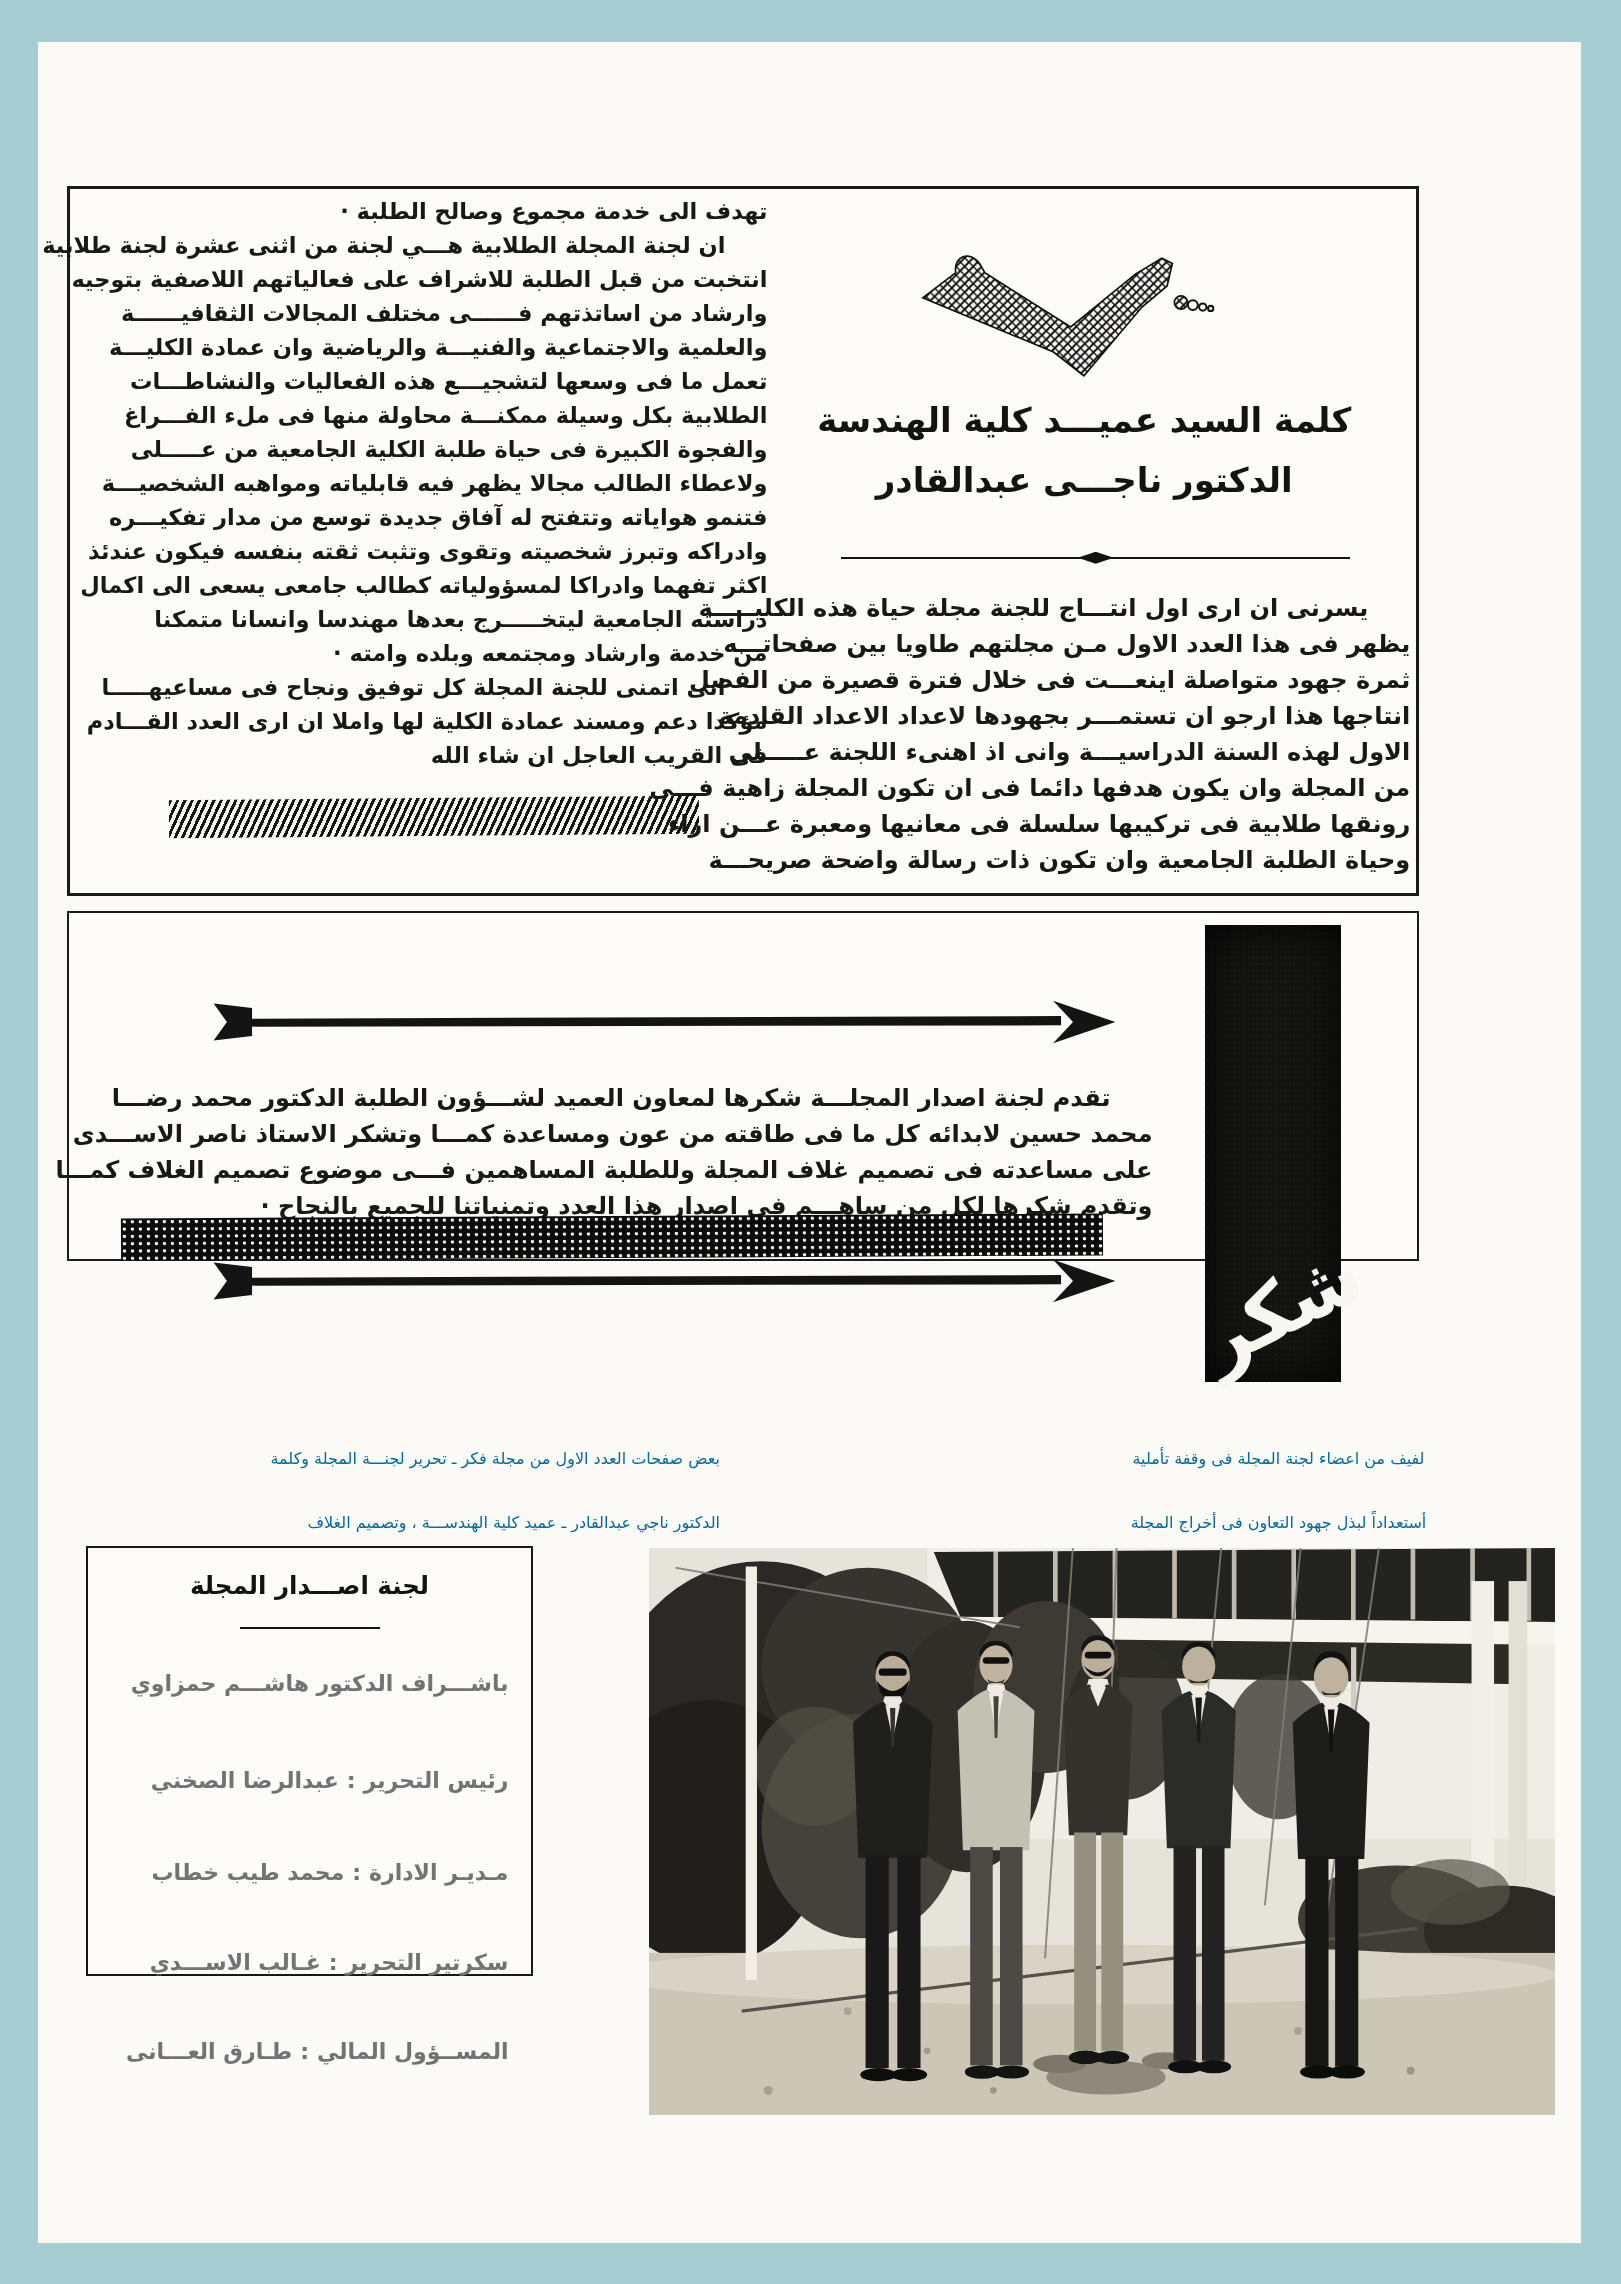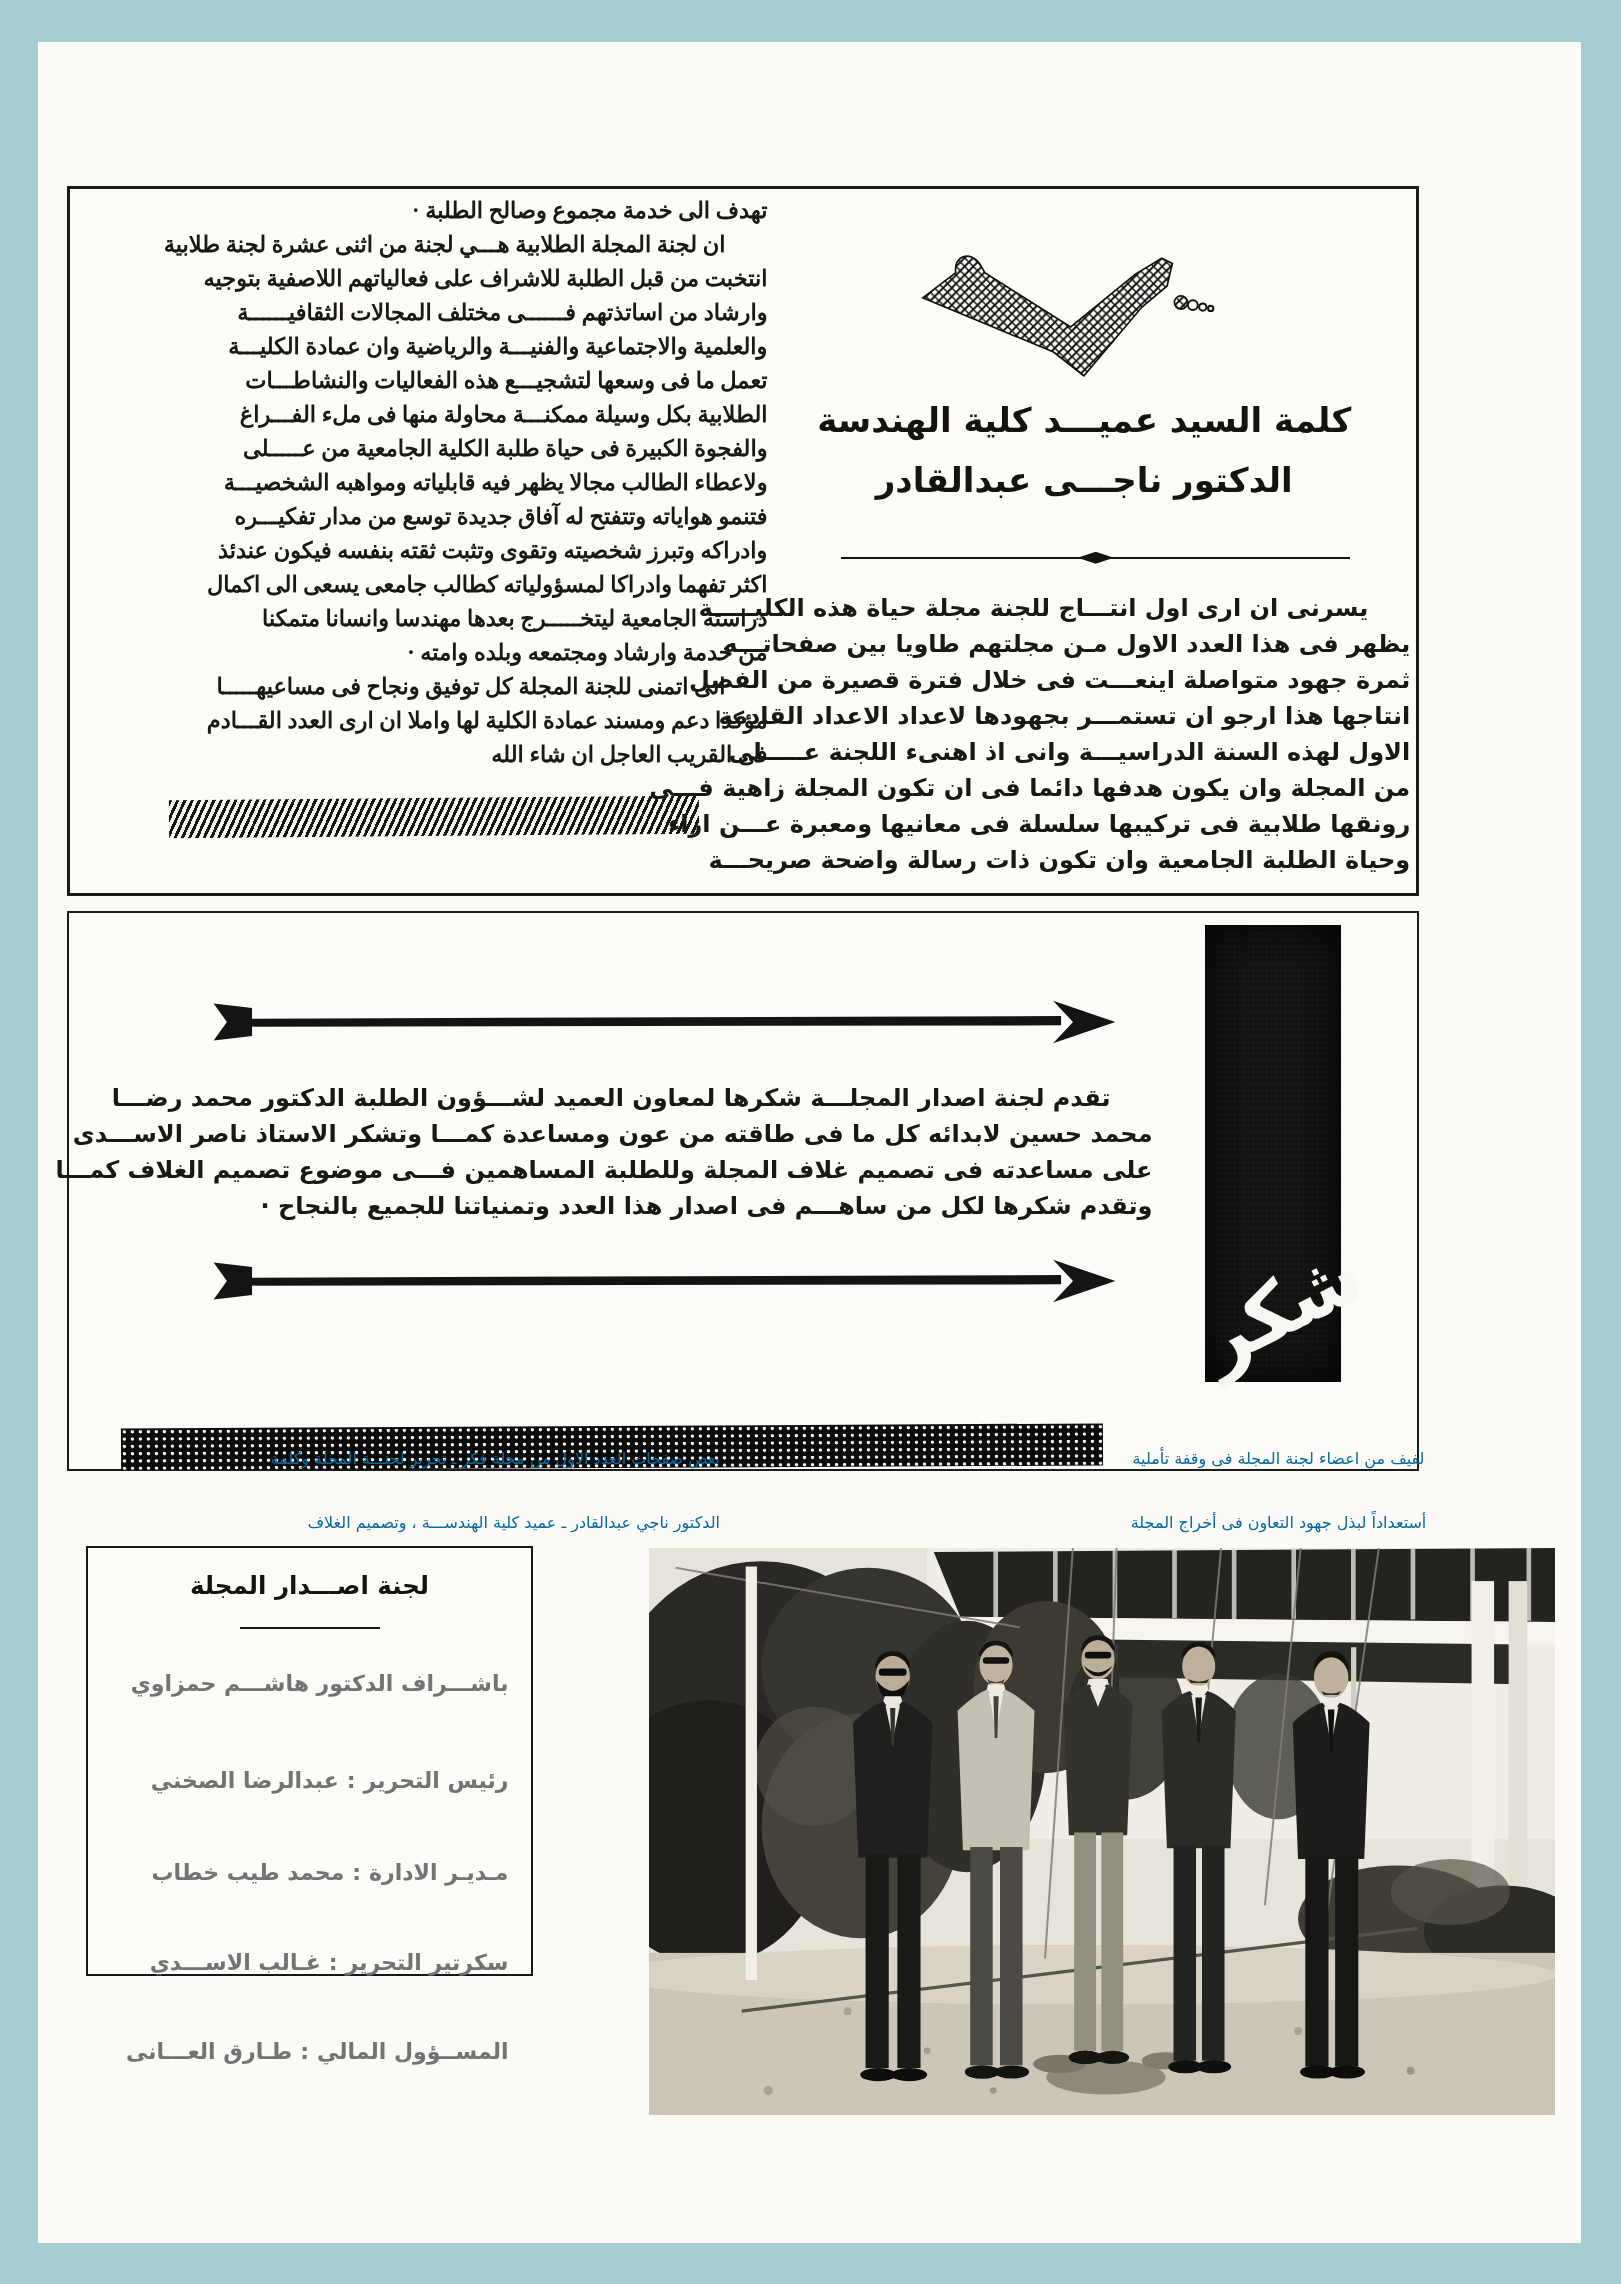--- a/index.html
+++ b/index.html
@@ -7,28 +7,28 @@
     width:1622px;height:2284px;position:relative;overflow:hidden;
     background:#a6cdd2;
     font-family:"DejaVu Sans",sans-serif;
   }
   .page{
     position:absolute;left:38px;top:42px;width:1543px;height:2201px;
     background:#fbfaf6;
   }
   .box{position:absolute;box-sizing:border-box;background:#fcfbf7;}
   .tbox{left:28.5px;top:144px;width:1352px;height:710px;border:3.3px solid #1b1b1b;}
-  .mbox{left:28.5px;top:869px;width:1352px;height:560px;border:2.6px solid #1b1b1b;}
+  .mbox{left:28.5px;top:869px;width:1352px;height:350px;border:2.6px solid #1b1b1b;}
   .bbox{left:48px;top:1504px;width:447px;height:430px;border:2.6px solid #171717;}
 
   .ln{direction:rtl;text-align:right;white-space:nowrap;color:#1a1815;font-weight:700;}
   .ind{padding-right:42px;}
 
   .colL{position:absolute;left:8px;top:5.3px;width:690px;}
-  .colL .ln{font-size:22.5px;line-height:34px;font-family:Liberation Serif, serif;}
+  .colL .ln{font-size:22.5px;line-height:34px;}
   .wavy{
     position:absolute;left:99px;top:609px;width:530px;height:38px;
     background:repeating-linear-gradient(115deg,#15130f 0 3px,#f6f4ee 3px 6.6px);
     transform:rotate(-.5deg);
   }
 
   .colR{position:absolute;right:5.3px;top:0;width:652px;}
   .bird{position:absolute;right:185px;top:56px;width:308px;height:142px;}
   .t1,.t2{position:absolute;width:100%;text-align:center;font-size:34px;font-weight:700;direction:rtl;color:#15130f;white-space:nowrap;}
   .t1{top:211px}

